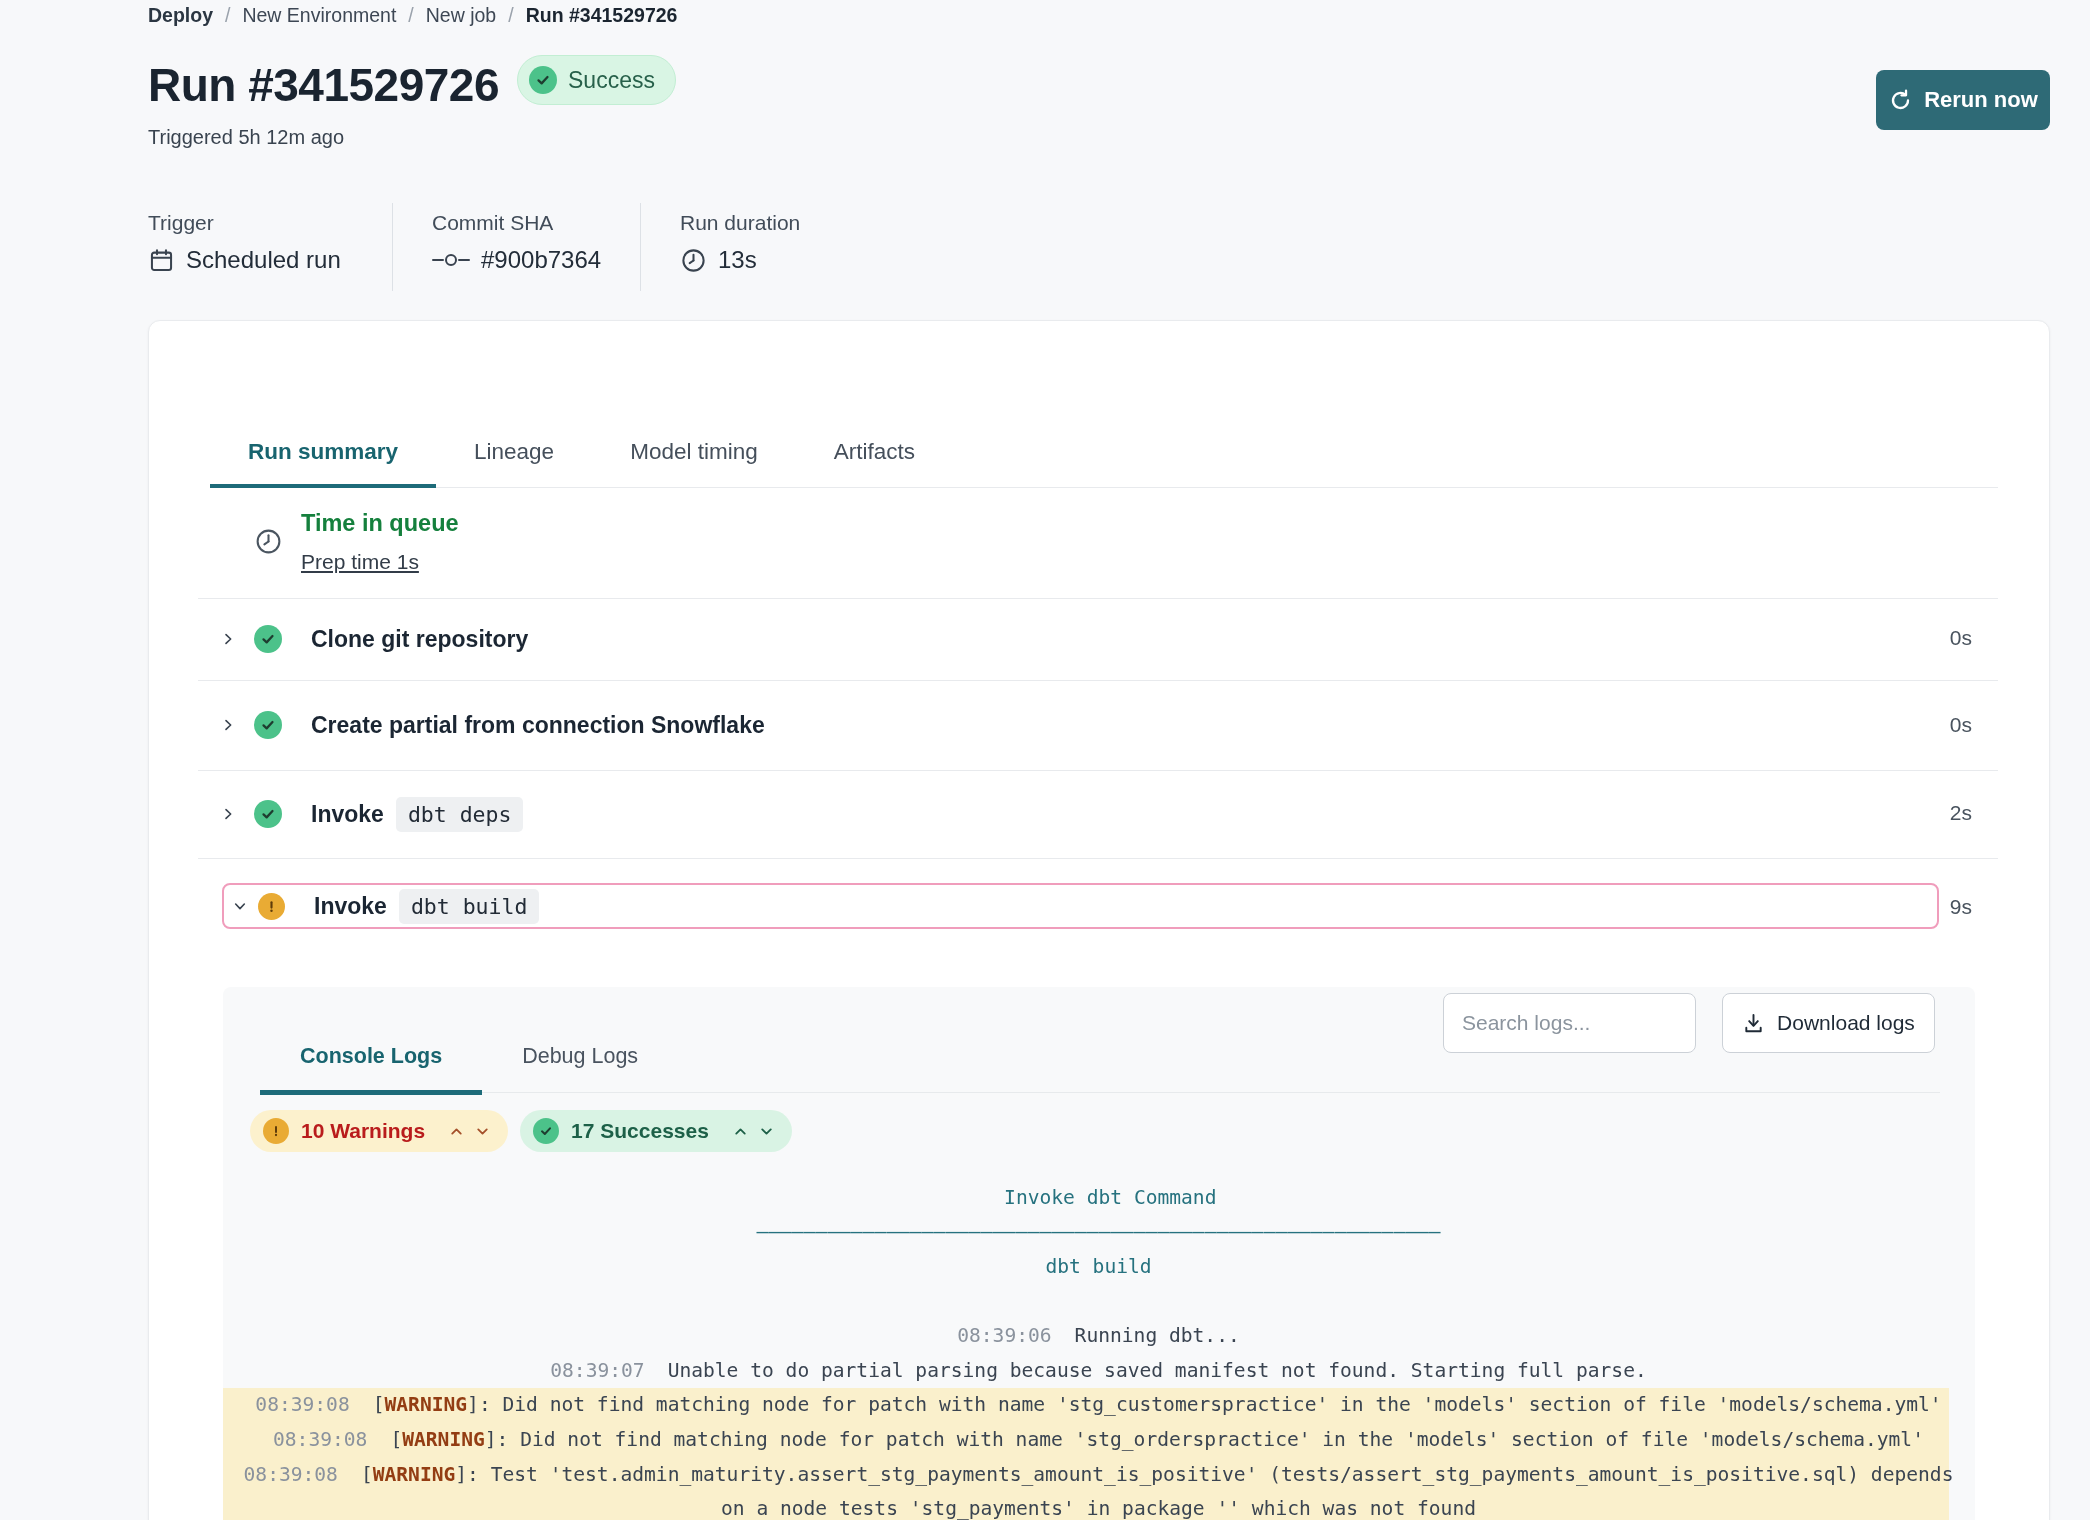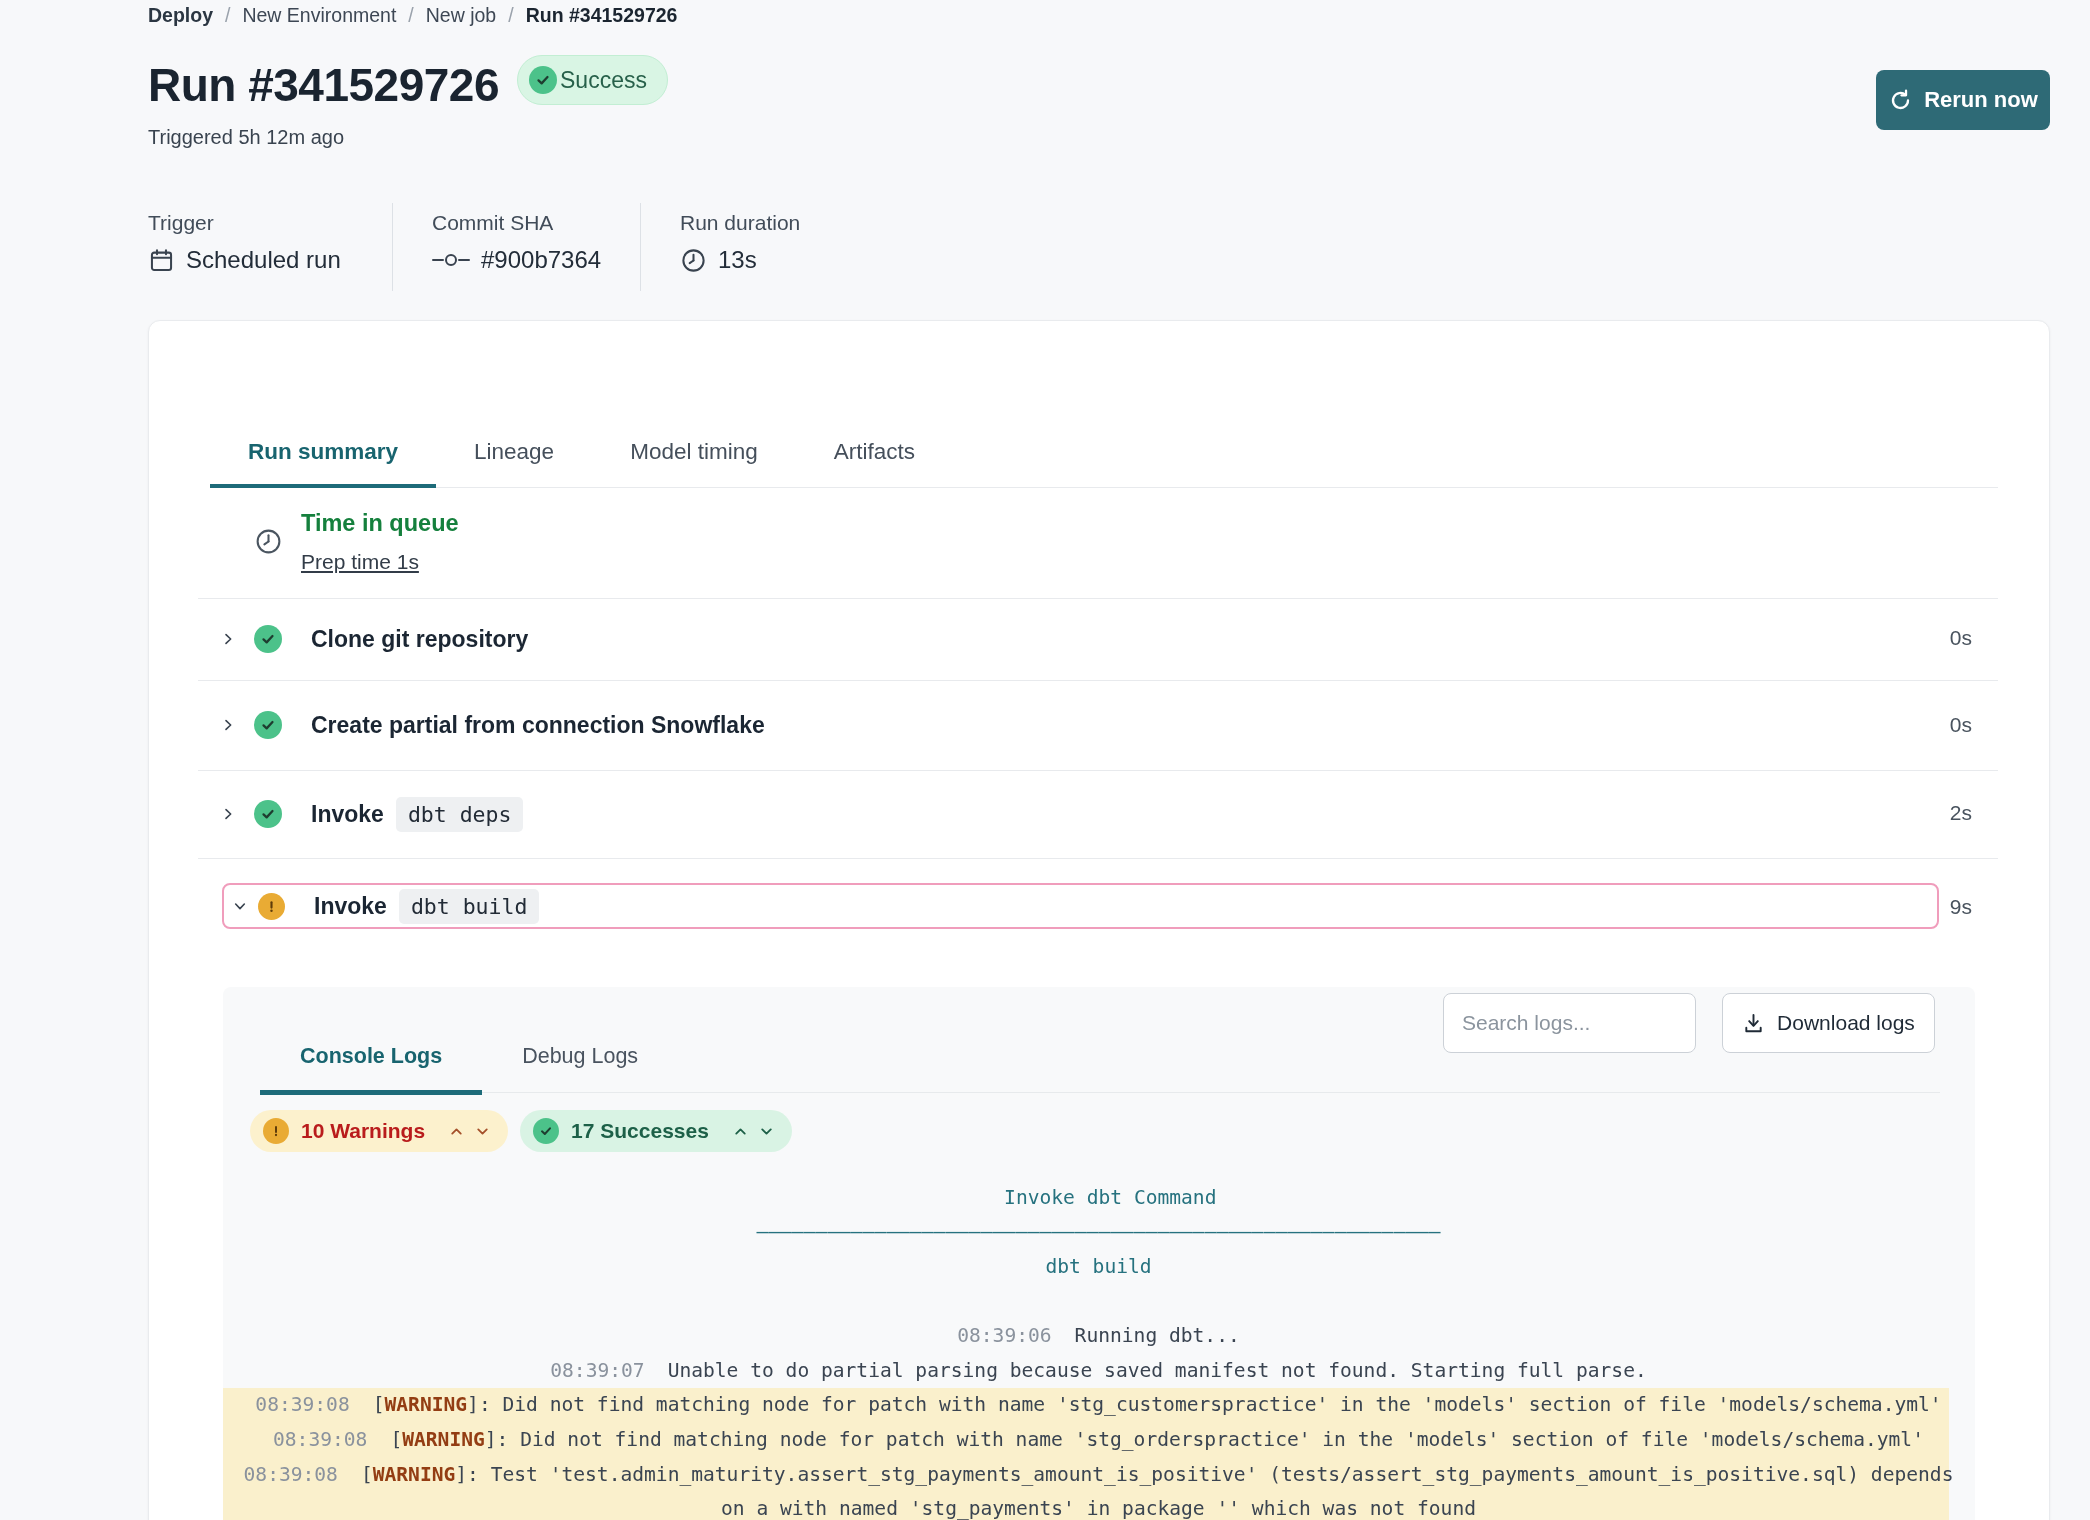--- a/index.html
+++ b/index.html
@@ -18,21 +18,21 @@
   .breadcrumb .sep { color:#9aa2ac; }
   .breadcrumb .bc-first { font-weight:700; color:#2b3642; }
   .breadcrumb .bc-last { font-weight:700; color:#1b2530; }
   .breadcrumb span { cursor:default; }
 
   
   .page-title { left:148px; top:58px; font-size:46px; font-weight:700; color:#1a2430;
     letter-spacing:-0.5px; }
   .status-badge { left:517px; top:55px; height:50px; border-radius:25px;
     background:#d9f5e4; border:1px solid #c2eed3; display:flex; align-items:center;
-    gap:3px; padding:0 20px 0 11px; }
+    gap:11px; padding:0 20px 0 11px; }
   .status-badge .txt { font-size:23px; color:#27604a; }
   .circle-ic { border-radius:50%; display:flex; align-items:center; justify-content:center; flex:none; }
   .c-green { background:#4cc28a; }
   .c-orange { background:#e9ab34; }
 
   .triggered { left:148px; top:126px; font-size:20px; color:#39434f; }
 
   .rerun-btn { left:1876px; top:70px; width:174px; height:60px; border-radius:8px;
     background:#2e6a76; border:none; color:#fff; font-family:inherit; font-size:22px;
     font-weight:600; display:flex; align-items:center; justify-content:center; gap:11px;
@@ -323,15 +323,15 @@
   <div class="log-body">
       <div class="log-line teal"><span class="msg">  Invoke dbt Command</span></div>
       <div class="log-line teal"><span class="msg">––––––––––––––––––––––––––––––––––––––––––––––––––––––––––</span></div>
       <div class="log-line teal"><span class="msg">dbt build</span></div>
       <div class="log-line blank"><span class="msg"></span></div>
       <div class="log-line"><span class="t">08:39:06</span><span class="msg">Running dbt...</span></div>
       <div class="log-line"><span class="t">08:39:07</span><span class="msg">Unable to do partial parsing because saved manifest not found. Starting full parse.</span></div>
       <div class="log-line hl"><span class="t">08:39:08</span><span class="msg">[<b class="warn">WARNING</b>]: Did not find matching node for patch with name 'stg_customerspractice' in the 'models' section of file 'models/schema.yml'</span></div>
       <div class="log-line hl"><span class="t">08:39:08</span><span class="msg">[<b class="warn">WARNING</b>]: Did not find matching node for patch with name 'stg_orderspractice' in the 'models' section of file 'models/schema.yml'</span></div>
       <div class="log-line hl"><span class="t">08:39:08</span><span class="msg">[<b class="warn">WARNING</b>]: Test 'test.admin_maturity.assert_stg_payments_amount_is_positive' (tests/assert_stg_payments_amount_is_positive.sql) depends</span></div>
-      <div class="log-line hl"><span class="msg">on a with named 'stg_payments' in package '' which was not found</span></div>
+      <div class="log-line hl"><span class="msg">on a node tests 'stg_payments' in package '' which was not found</span></div>
     </div>
 </div>
 
 </body></html>

